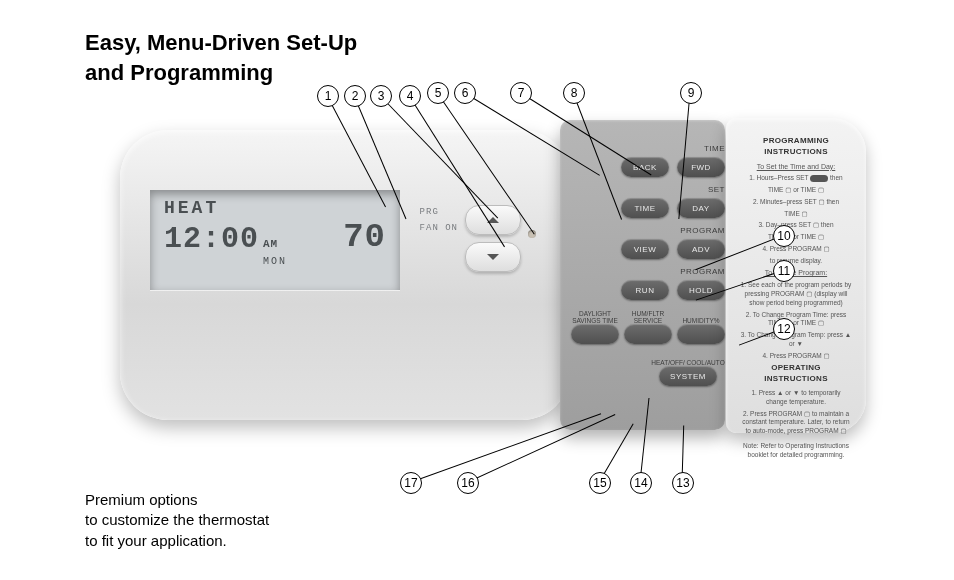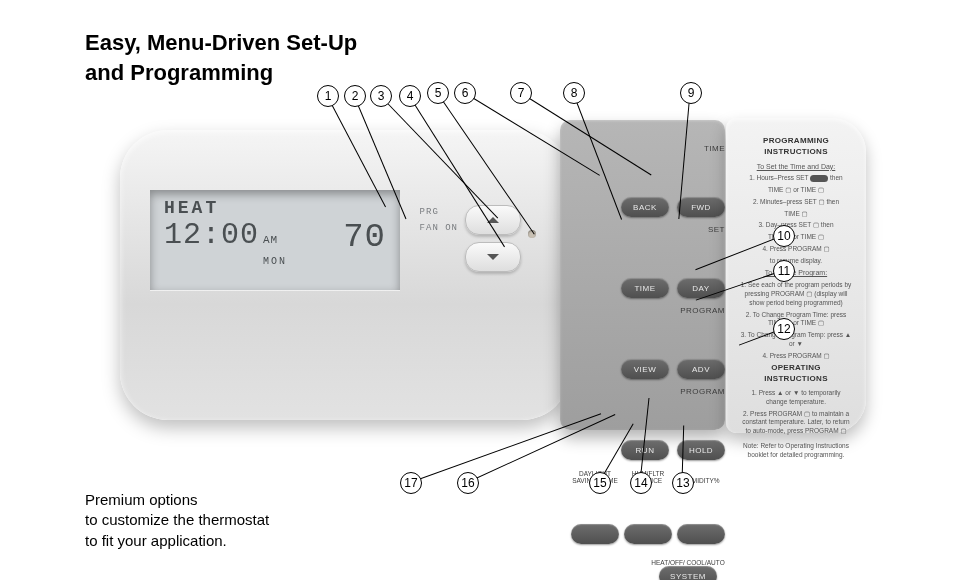--- a/index.html
+++ b/index.html
@@ -47,21 +47,21 @@
     height: 100px;
     background: #cfd3d6;
     border-radius: 0;
     box-shadow: inset 0 4px 10px rgba(0,0,0,.35), 0 1px 0 rgba(255,255,255,.6);
     padding: 8px 14px;
     box-sizing: border-box;
     font-family: "Courier New", monospace;
     color: #4a4f52;
   }
   .lcd-line1 { font-size: 18px; letter-spacing: 3px; font-weight: bold;}
-  .lcd-line2 { font-size: 30px; font-weight: normal; letter-spacing: 1px; display:flex; align-items:flex-start; justify-content:space-between;gap:24px;}
+  .lcd-line2 { font-size: 30px; font-weight: bold; letter-spacing: 1px; display:flex; align-items:flex-end; justify-content:space-between;gap:24px;}
   .lcd-line2 .am { font-size: 11px; margin-left:4px;}
   .lcd-line2 .temp { font-size: 34px; }
   .lcd-line3 { font-size: 10px; letter-spacing: 2px; text-align: center;}
   .lcd-side {
     position:absolute;
     right:-58px; top:14px;
     font-size:9px; letter-spacing:1px; color:#7a7d80; line-height:1.8;
     text-align:left;
   }
 
@@ -95,21 +95,20 @@
     font-size:9px;color:#3c3c3c;text-align:center;
   }
   .panel .lbl{font-size:8px;letter-spacing:.5px;margin-top:4px}
   .panel .row{display:flex;gap:8px;justify-content:center}
   .pill{
     width:48px;height:20px;border-radius:10px;
     background:linear-gradient(#6d6d6d,#4f4f4f);
     color:#e8e8e8;font-size:8px;letter-spacing:.5px;
     display:flex;align-items:center;justify-content:center;
     box-shadow:0 1px 2px rgba(0,0,0,.4),inset 0 1px 1px rgba(255,255,255,.25);
-    margin-top:40px;
   }
   .pill.blank{color:transparent}
   .panel .triple{display:flex;gap:5px}
   .panel .tcap{font-size:6.5px;line-height:1;min-height:14px;display:flex;align-items:flex-end;justify-content:center;text-align:center}
 
   
   .cover{
     position:absolute;
     left:726px;top:118px;
     width:140px;height:315px;

